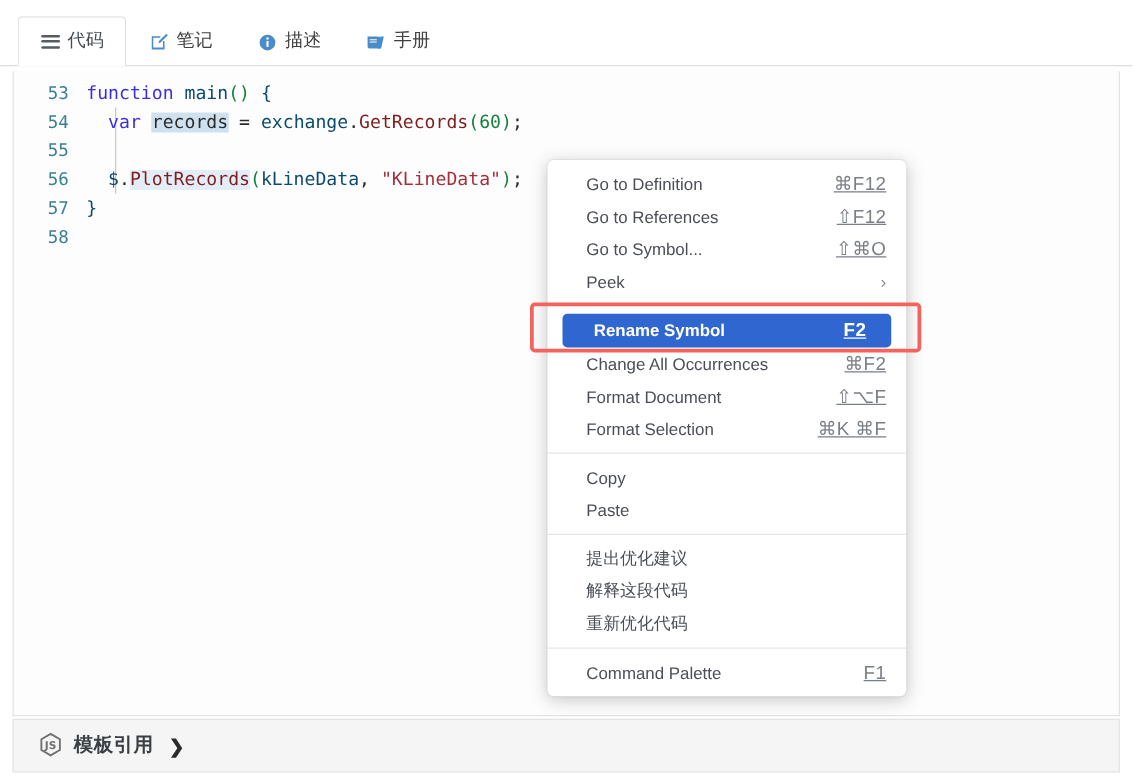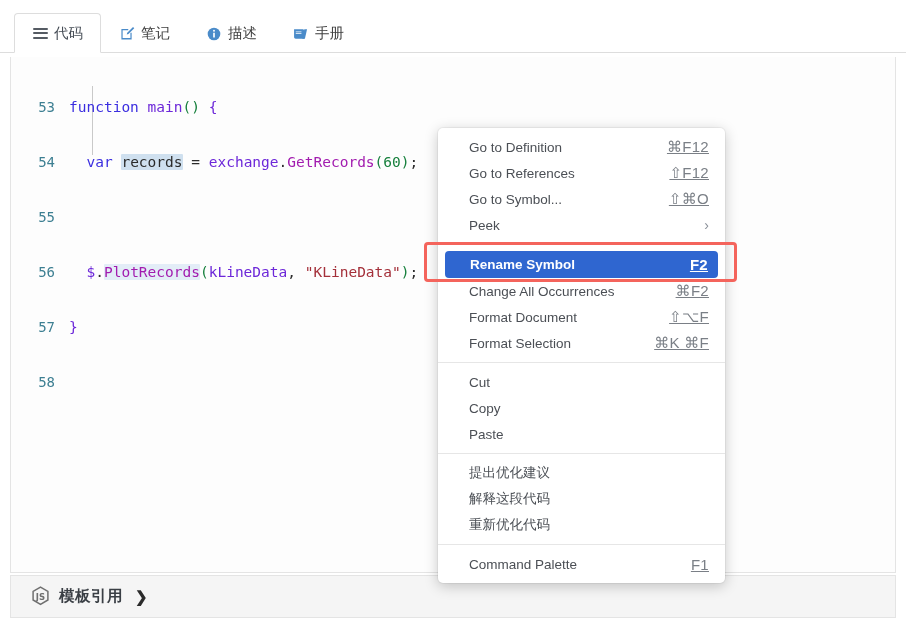--- a/index.html
+++ b/index.html
@@ -56,37 +56,36 @@
     border-top: none;
     overflow: hidden;
   }
   .code-area { position: relative; padding-top: 6px; }
   .line {
     display: flex; align-items: center;
     height: 23px;
     font-family: "DejaVu Sans Mono", "Liberation Mono", monospace;
     font-size: 14.5px;
     white-space: pre;
-    margin-top: 32px;
   }
   .lno {
     width: 58px; text-align: right; padding-right: 14px;
     color: #3d7f92; font-size: 14px;
     font-family: "DejaVu Sans Mono", "Liberation Mono", monospace;
     user-select: none; flex: none;
   }
   .lcode { position: relative; color: #2b2b2b; }
 
   .k-kw      { color: #3b2ee0; }          
-  .k-fn      { color: #a21caf; }          
+  .k-fn      { color: #7f1d1d; }          
   .k-num     { color: #17803d; }          
   .k-str     { color: #a4303a; }          
   .k-cmt     { color: #1d7f3d; }
   .k-paren1  { color: #17803d; }
-  .k-plain   { color: #6d28d9; }
+  .k-plain   { color: #0c4a6e; }
 
   .hl-sel  { background: #cfe0ef; border-radius: 1px; }
   .hl-occ  { background: #c8c8c8; border-radius: 1px; }
   .hl-soft { background: #e3edf7; border-radius: 1px; }
 
   
   .indent-guide {
     position: absolute; left: 81px; top: 29px;
     width: 1px; height: 69px; background: #c9c9c9;
   }
@@ -124,21 +123,21 @@
     position: relative;
   }
   .mi .mlabel { flex: 1; white-space: nowrap; }
   .mi .mkey { color: #7a7f86; font-size: 15px; white-space: nowrap; letter-spacing: .3px; text-decoration: underline; }
   .mi .msub { color: #8a9099; font-size: 14px; line-height: 1; }
   .mi.cn .mlabel { font-size: 13.5px; }
 
   .mi.highlight {
     background: #2f66d0;
     color: #ffffff;
-    margin: 0 7px; padding-left: 25px; padding-right: 10px;
+    margin: 0 12px; padding-left: 25px; padding-right: 20px;
     border-radius: 4px;
     height: 27px;
     font-weight: bold;
   }
   .mi.highlight .mkey { color: #ffffff; font-weight: bold; }
 
   .msep { height: 1px; background: #e6e6e6; margin: 6px 0; }
 
   
   .annot {
@@ -280,24 +279,20 @@
       <span class="mkey">⇧⌥F</span>
     </div>
     <div class="mi">
       <span class="mlabel">Format Selection</span>
       <span class="mkey">⌘K ⌘F</span>
     </div>
 
     <div class="msep"></div>
 
     <div class="mi">
-      <span class="mlabel">Cut</span>
-      <span class="mkey"></span>
-    </div>
-    <div class="mi">
       <span class="mlabel">Copy</span>
       <span class="mkey"></span>
     </div>
     <div class="mi">
       <span class="mlabel">Paste</span>
       <span class="mkey"></span>
     </div>
 
     <div class="msep"></div>
 

